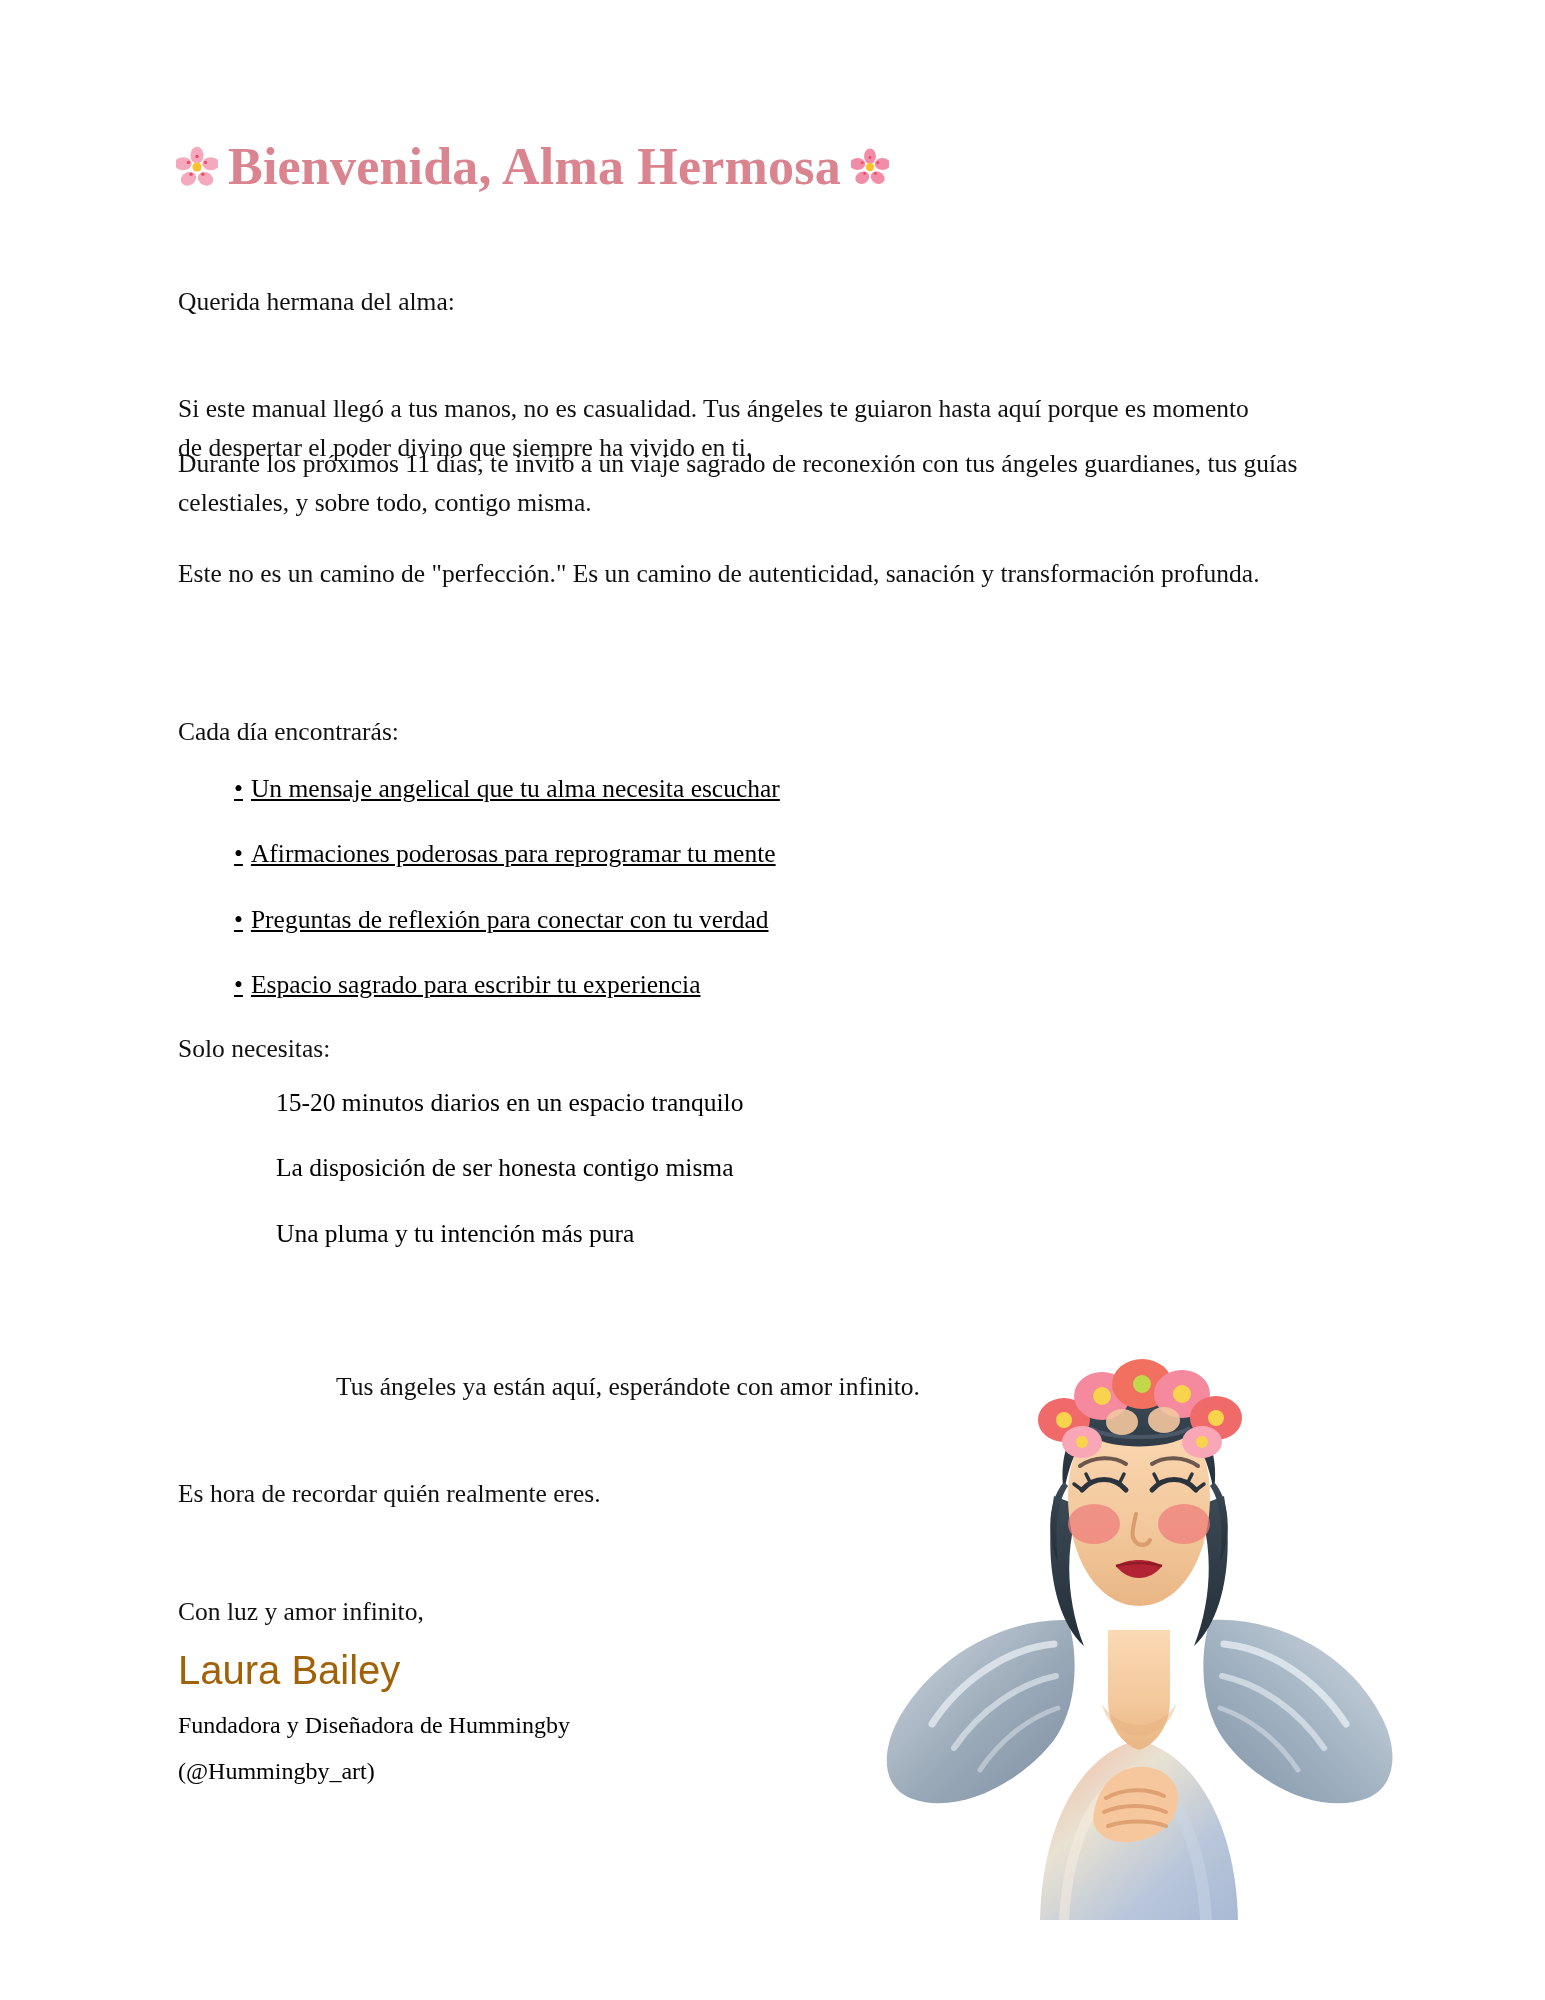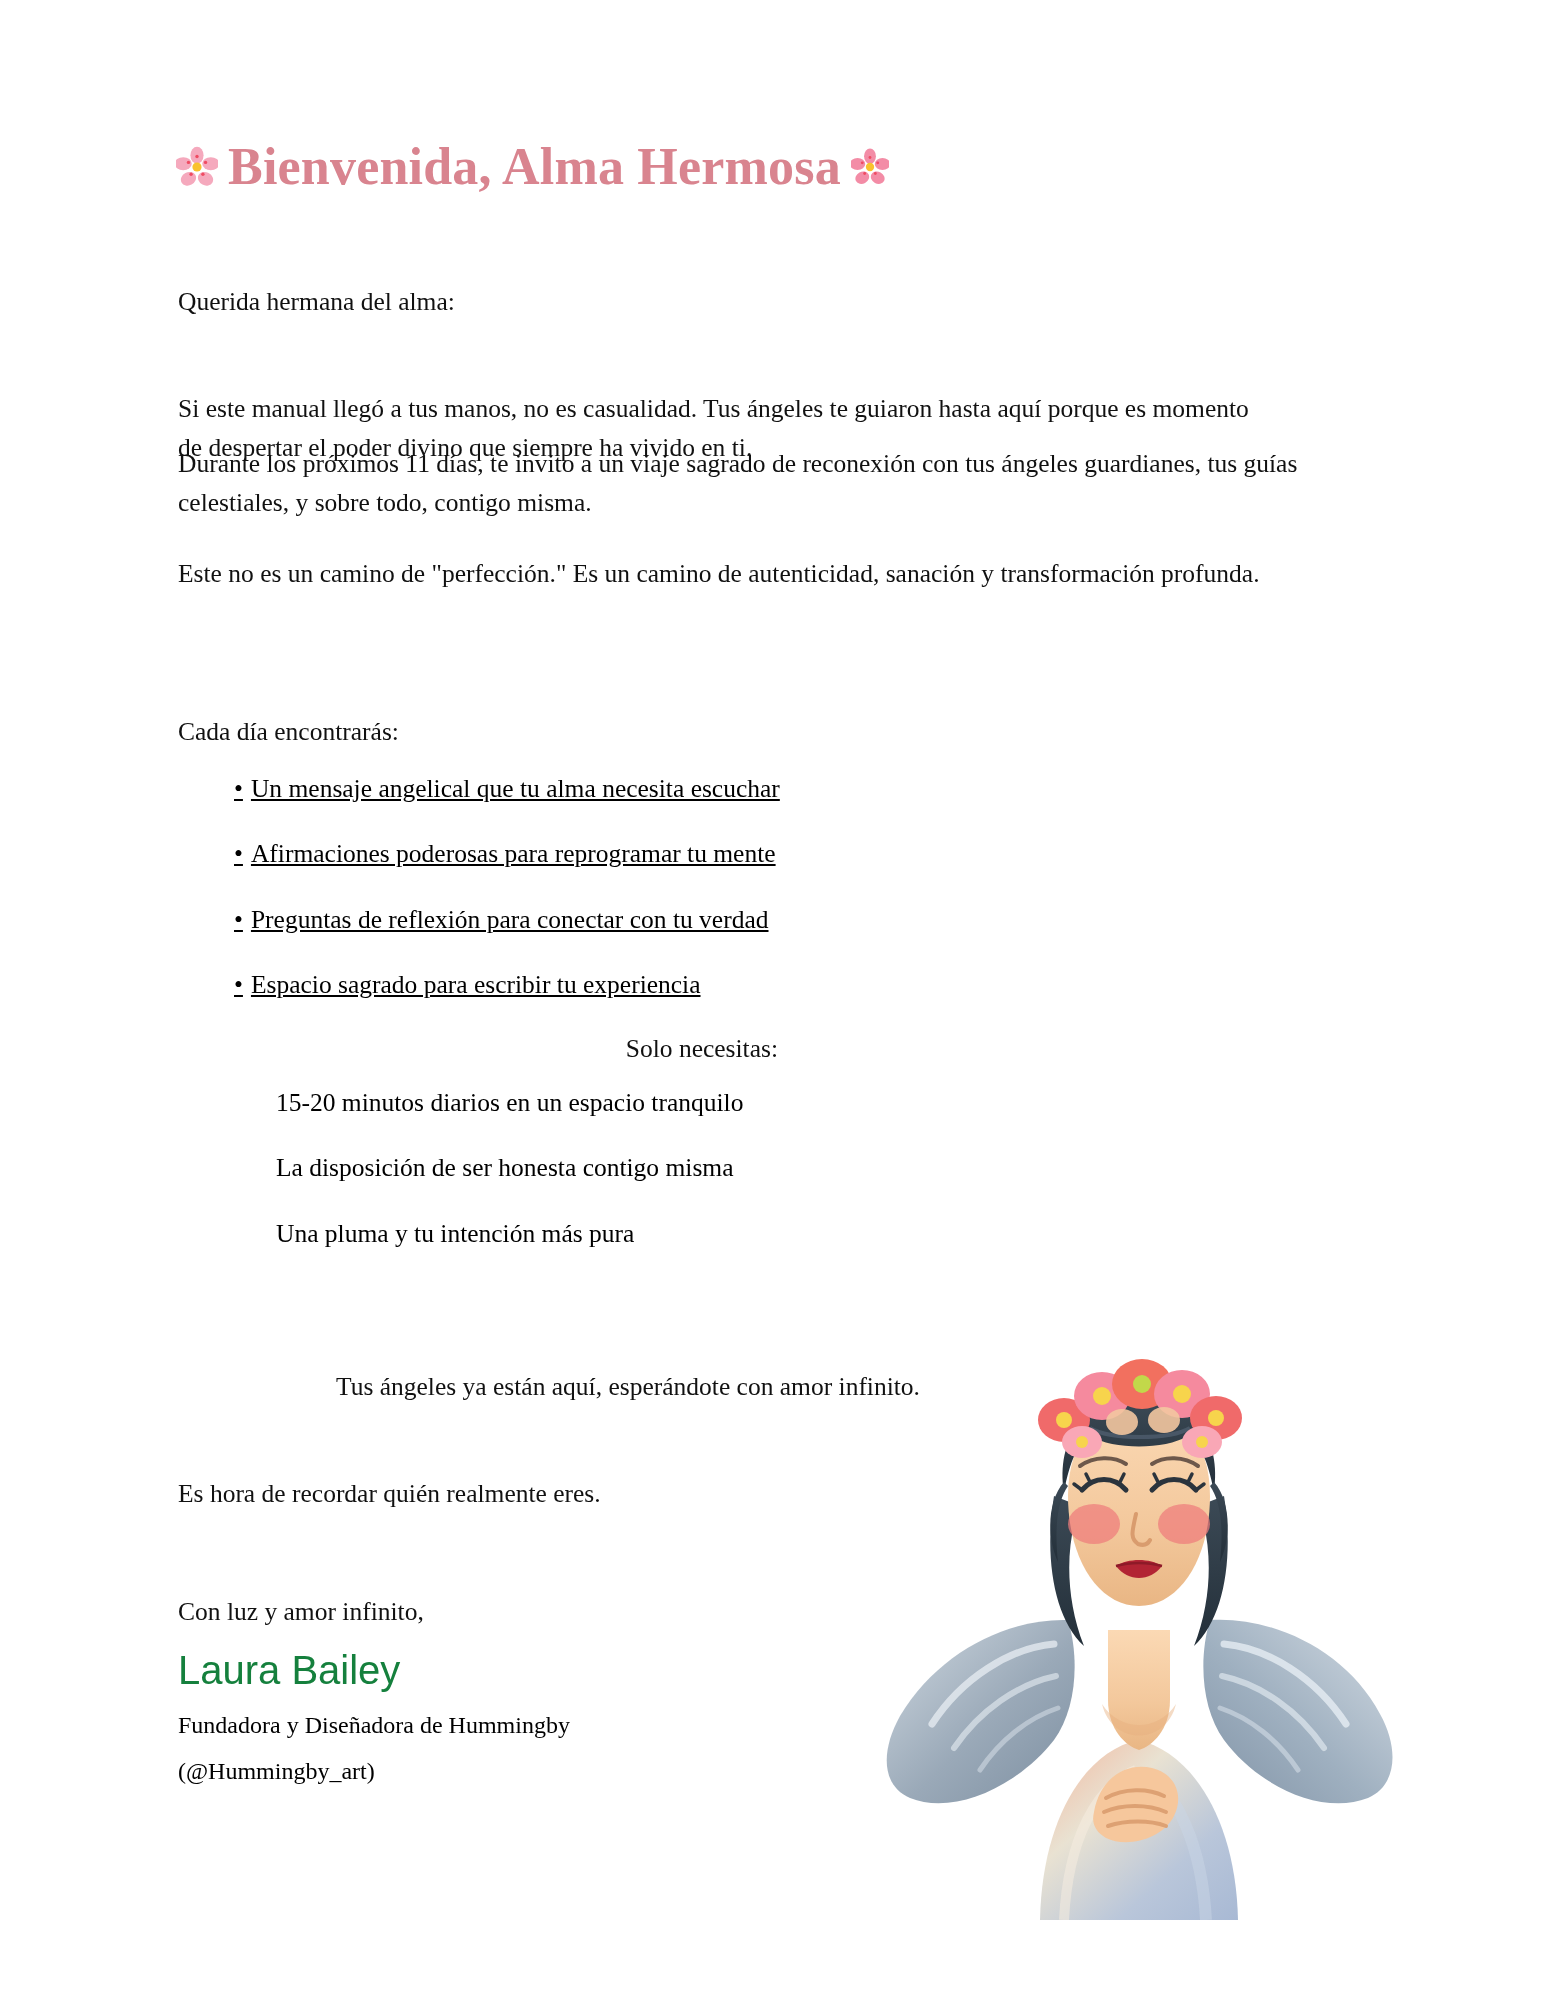--- a/index.html
+++ b/index.html
@@ -50,21 +50,21 @@
   .cada        { left:0;   top:713px;  width:700px; }
 
   .bullets { position:absolute; left:56px; top:770px; width:900px;text-decoration:underline; }
   .bullet {
     font-size:25.5px; line-height:1.5;
     margin-bottom:27px;
     white-space:nowrap;
   }
   .bullet .dot { margin-right:8px; }
 
-  .solo   { left:0;  top:1030px; width:600px;text-align:right; }
+  .solo   { left:0;  top:1030px; width:600px; }
 
   .needs { position:absolute; left:98px; top:1084px; width:900px; }
   .need {
     font-size:25.5px; line-height:1.5;
     margin-bottom:27px;
     white-space:nowrap;
   }
 
   .closing1 { left:0; top:1368px; width:900px;text-align:center; }
   .closing2 { left:0; top:1475px; width:900px; }
@@ -72,21 +72,21 @@
   
   .sig { position:absolute; left:178px; top:1593px; width:760px; }
   .sig-line {
     font-size:25.5px; line-height:1.5;
     font-family:"Liberation Serif", serif;
     color:#111;
   }
   .sig-name {
     font-family:"Liberation Sans", sans-serif;
     font-size:40px;
-    color:#15803d;
+    color:#a16207;
     line-height:1.25;
     margin-top:14px;
     margin-bottom:8px;
   }
   .sig-role, .sig-handle {
     font-size:24px; line-height:1.9;
   }
 
   
   .illus {

